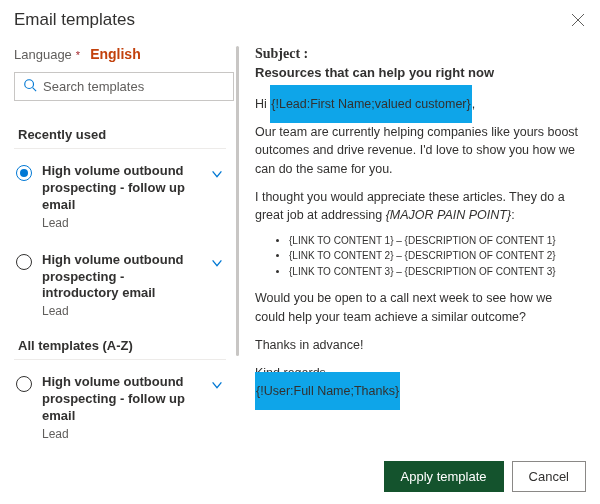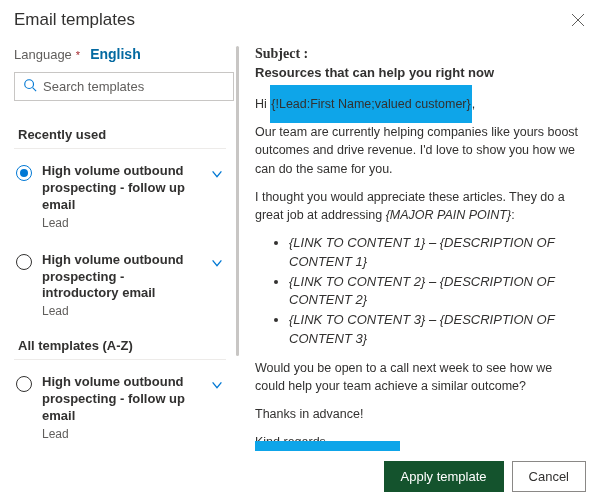--- a/index.html
+++ b/index.html
@@ -6,21 +6,21 @@
   body { font-family: "Segoe UI", Arial, sans-serif; font-size: 13px; color: #323130; width: 600px; height: 504px; overflow: hidden; background: #fff; }
   .dialog { width: 600px; height: 504px; display: flex; flex-direction: column; position: relative; }
   .header { padding: 10px 14px 8px 14px; display: flex; align-items: center; justify-content: space-between; }
   .header h1 { font-size: 17px; font-weight: 400; color: #323130; }
   .close-icon { width: 16px; height: 16px; cursor: pointer; color: #605e5c; font-size: 15px; line-height: 1; }
   .body { flex: 1; display: flex; padding: 0 14px 0 14px; overflow: hidden; }
   .left-pane { width: 220px; display: flex; flex-direction: column; }
   .lang-row { display: flex; align-items: center; gap: 10px; padding: 8px 0 10px 0; }
   .lang-label { color: #605e5c; font-size: 13px; }
   .req-star { color: #a4262c; font-size: 11px; margin-left: 4px; }
-  .lang-value { font-size: 14px; font-weight: 600; color: #0369a1; }
+  .lang-value { font-size: 14px; font-weight: 600; color: #c2410c; }
   .search-wrap { border: 1px solid #c8c6c4; padding: 5px 8px; display: flex; align-items: center; gap: 6px; margin-bottom: 20px; }
   .search-wrap svg { width: 14px; height: 14px; stroke: #0078d4; fill: none; }
   .search-input { border: none; outline: none; font-size: 13px; flex: 1; color: #323130; }
   .search-input::placeholder { color: #605e5c; }
   .scroll-area { flex: 1; overflow-y: auto; position: relative; padding-right: 8px; }
   .section-header { font-size: 13px; font-weight: 600; color: #323130; padding: 6px 0 6px 4px; border-bottom: 1px solid #edebe9; margin-bottom: 6px; }
   .tpl-item { display: flex; align-items: flex-start; gap: 10px; padding: 8px 2px 14px 2px; cursor: pointer; position: relative; }
   .radio { width: 16px; height: 16px; border: 1px solid #323130; border-radius: 50%; flex: 0 0 16px; margin-top: 2px; display: flex; align-items: center; justify-content: center; }
   .radio.selected { border-color: #0078d4; }
   .radio.selected::after { content: ""; width: 8px; height: 8px; background: #0078d4; border-radius: 50%; display: block; }
@@ -28,21 +28,21 @@
   .tpl-name { font-size: 13px; font-weight: 600; color: #323130; line-height: 1.3; }
   .tpl-sub { font-size: 12px; color: #605e5c; margin-top: 2px; }
   .chevron { width: 14px; height: 14px; margin-top: 4px; }
   .chevron svg { width: 14px; height: 14px; stroke: #0078d4; fill: none; stroke-width: 1.5; }
   .divider-col { width: 3px; background: #c8c6c4; border-radius: 2px; margin: 0 10px 0 2px; height: 75%; align-self: flex-start; margin-top: 8px; }
   .preview { flex: 1; padding: 6px 4px 0 6px; font-size: 12.5px; line-height: 1.45; color: #323130; overflow: hidden; }
   .subj-label { font-family: Georgia, "Times New Roman", serif; font-size: 14px; font-weight: 700; }
   .subj-text { font-size: 13px; font-weight: 700; margin-bottom: 12px; }
   .preview p { margin-bottom: 10px; }
   .preview ul { margin: 4px 0 10px 34px; }
-  .preview li { font-style: italic; font-size: 13px; list-style: disc; margin-bottom: 1px; }
+  .preview li { font-size: 10px; list-style: disc; margin-bottom: 1px; }
   .merge { background: #0ea5e9; padding: 12px 1px; }
   .footer { display: flex; justify-content: flex-end; gap: 8px; padding: 10px 14px 12px 14px; }
   .btn { font-size: 13px; padding: 7px 16px; cursor: pointer; border: 1px solid transparent; }
   .btn-primary { background: #14532d; color: #fff; }
   .btn-secondary { background: #fff; color: #323130; border: 1px solid #8a8886; }
   .scroll-area::-webkit-scrollbar { width: 4px; }
   .scroll-area::-webkit-scrollbar-thumb { background: #c8c6c4; border-radius: 2px; }
 </style>
 </head>
 <body>

